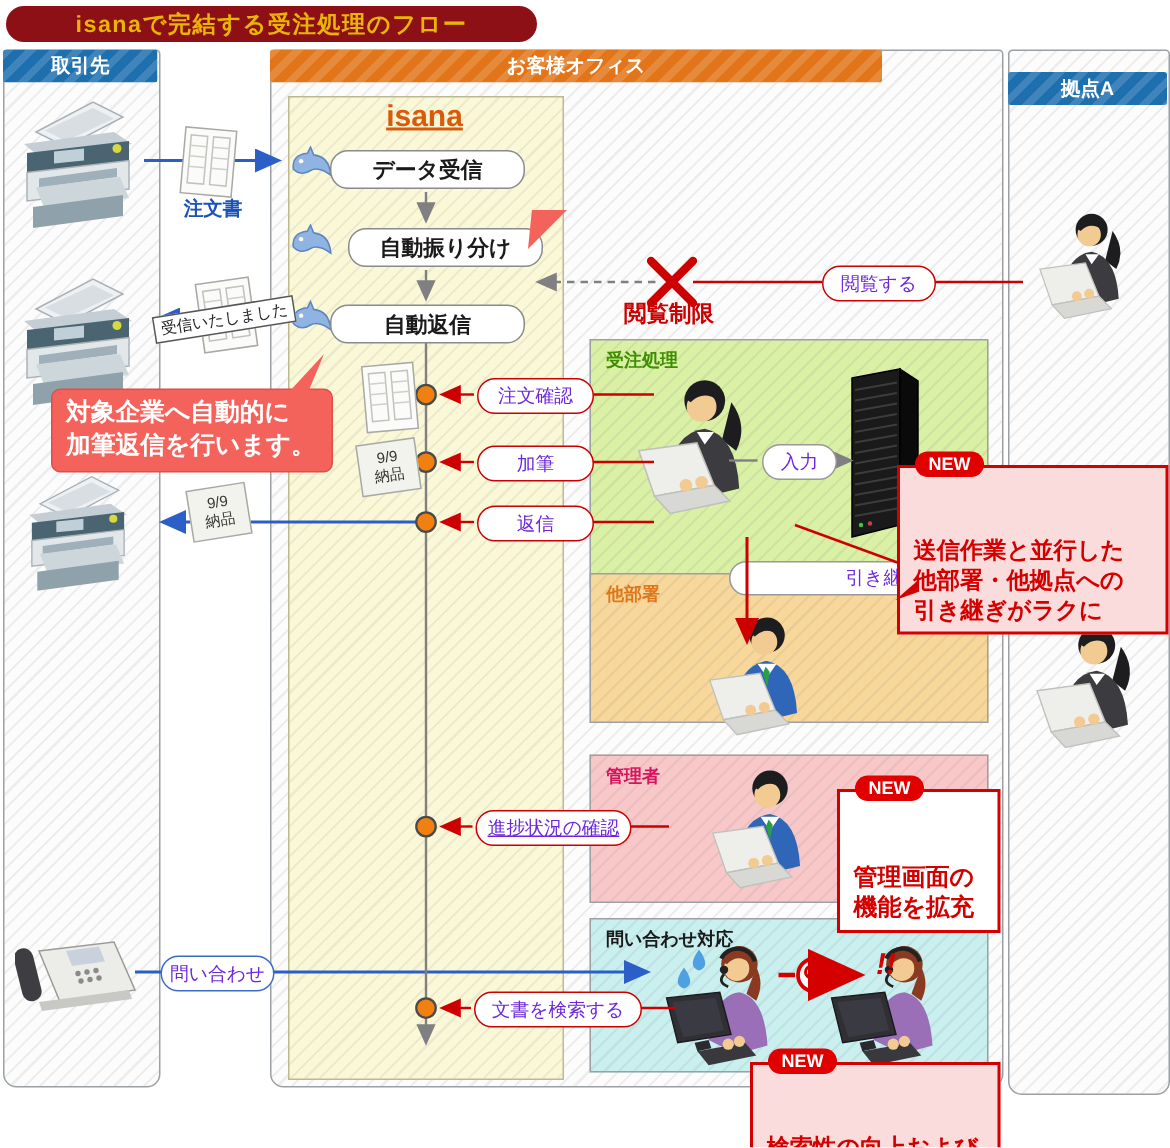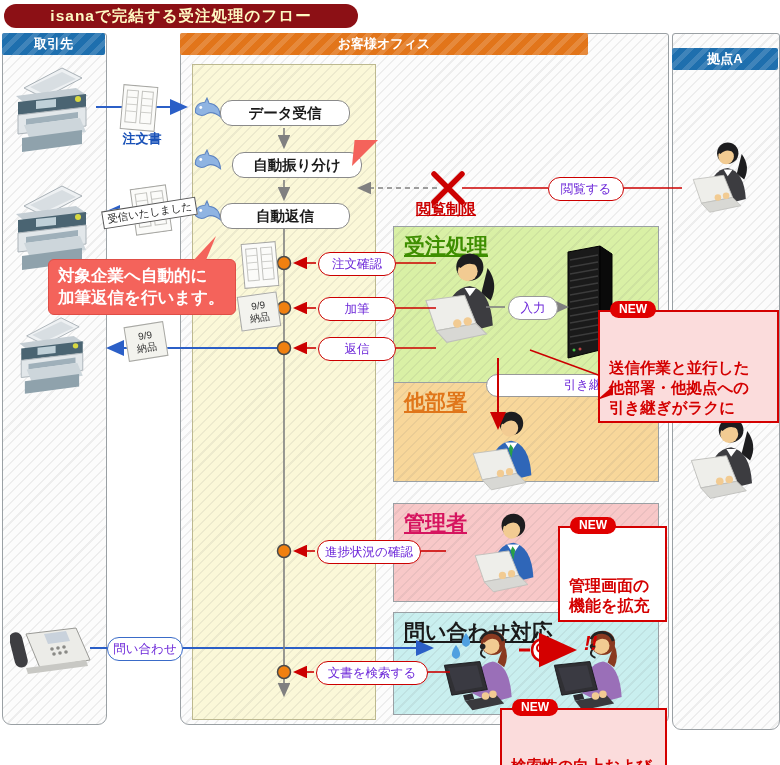--- a/index.html
+++ b/index.html
@@ -3,38 +3,38 @@
 <meta charset="utf-8">
 <style>
   html,body{margin:0;padding:0;background:#fff;}
   .canvas{position:relative;width:780px;height:765px;background:#fff;overflow:hidden;
           font-family:"Liberation Sans","DejaVu Sans",sans-serif;color:#1a1a1a;}
   .abs{position:absolute;}
   
   .hatch{background-image:repeating-linear-gradient(135deg,rgba(110,110,110,.10) 0 1.5px,transparent 1.5px 7px);}
   .hstripe{background-image:repeating-linear-gradient(135deg,rgba(255,255,255,.15) 0 5px,transparent 5px 11px);}
   
-  .title-pill{left:4px;top:4px;width:354px;height:24px;background:#8C1015;color:#fef9c3;
+  .title-pill{left:4px;top:4px;width:354px;height:24px;background:#8C1015;color:#eab308;
     font-weight:bold;font-size:15.5px;border-radius:13px;display:flex;align-items:center;
     justify-content:center;letter-spacing:1px;z-index:3;}
   
   .col-body{background-color:#FCFCFC;border:1px solid #9aa0a4;border-radius:3px 3px 9px 9px;z-index:1;}
   .col-header{color:#fff;font-weight:bold;font-size:13px;display:flex;align-items:center;
     justify-content:center;border-radius:2px;z-index:2;}
   .ch-blue{background-color:#1E6FAE;}
   .ch-orange{background-color:#E2751A;}
   
   .ypanel{background-color:#FBF8D8;border:1px solid #BDB98F;z-index:2;}
   .isana-title{left:192px;top:67px;width:182px;text-align:center;font-size:20px;font-weight:bold;
     color:#D95B0A;text-decoration:underline;z-index:3;}
   .fbox{background:#fff;border:1.5px solid #8a8a8a;border-radius:12px;display:flex;align-items:center;
     justify-content:center;font-size:14.5px;font-weight:600;color:#1a1a1a;z-index:5;}
   
   .panel{border:1px solid #9aa0a4;z-index:2;}
-  .ptitle{position:absolute;top:5px;left:10px;font-size:21px;font-weight:bold;text-decoration:underline;}
+  .ptitle{position:absolute;top:5px;left:10px;font-size:12px;font-weight:bold;}
   .p-order{background-color:#D9F0A5;} .p-order .ptitle{color:#3E8E00;}
   .p-dept{background-color:#F8D79A;}  .p-dept .ptitle{color:#E0761A;}
   .p-mgr{background-color:#F8C8C8;}   .p-mgr .ptitle{color:#D6145F;}
   .p-inq{background-color:#C9EFEF;}   .p-inq .ptitle{color:#1a1a1a;}
   
   .tag{background:#fff;border:1.5px solid #CC0000;border-radius:12px;display:flex;align-items:center;
     justify-content:center;font-size:12.5px;color:#6d28d9;z-index:5;}
   .tag-blue{border-color:#3A6BC8;}
   .tag-gray{border-color:#999;}
   
@@ -156,20 +156,21 @@
 
   <div class="abs col-body hatch" style="left:2px;top:33px;width:103px;height:690px;"></div>
   <div class="abs col-body hatch" style="left:180px;top:33px;width:487px;height:690px;"></div>
   <div class="abs col-body hatch" style="left:672px;top:33px;width:106px;height:695px;"></div>
 
   <div class="abs col-header ch-blue hstripe" style="left:2px;top:33px;width:103px;height:22px;">取引先</div>
   <div class="abs col-header ch-orange hstripe" style="left:180px;top:33px;width:408px;height:22px;">お客様オフィス</div>
   <div class="abs col-header ch-blue hstripe" style="left:672px;top:48px;width:106px;height:22px;">拠点A</div>
 
   <div class="abs ypanel hatch" style="left:192px;top:64px;width:182px;height:654px;"></div>
+  <div class="abs isana-title">isana</div>
 
   <svg class="abs icon" style="left:191px;top:97px;width:32px;height:25px;">
       <use href="#sym-whale"></use>
     </svg>
   <div class="abs fbox" style="left:220px;top:100px;width:128px;height:24px;">データ受信</div>
   <svg class="abs icon" style="left:191px;top:149px;width:32px;height:25px;">
       <use href="#sym-whale"></use>
     </svg>
   <div class="abs fbox" style="left:232px;top:152px;width:128px;height:24px;">自動振り分け</div>
   <svg class="abs icon" style="left:191px;top:200px;width:32px;height:25px;">
@@ -291,25 +292,25 @@
       <path d="M456 645 C451 652 450 657 456 659 C462 657 461 652 456 645 Z"></path>
     </g>
   </svg>
 
   <div class="abs tag" style="left:318px;top:252px;width:76px;height:22px;">注文確認</div>
   <div class="abs tag" style="left:318px;top:297px;width:76px;height:22px;">加筆</div>
   <div class="abs tag" style="left:318px;top:337px;width:76px;height:22px;">返信</div>
   <div class="abs tag tag-gray" style="left:508px;top:296px;width:48px;height:22px;">入力</div>
   <div class="abs tag tag-gray" style="left:486px;top:374px;width:204px;height:21px;">引き継ぎ</div>
   <div class="abs tag" style="left:548px;top:177px;width:74px;height:22px;">閲覧する</div>
-  <div class="abs tag" style="left:317px;top:540px;width:102px;height:22px;">進捗状況の確認</div>
+  <div class="abs tag" style="left:317px;top:540px;width:102px;height:22px;text-decoration:underline;">進捗状況の確認</div>
   <div class="abs tag tag-blue" style="left:107px;top:637px;width:74px;height:22px;">問い合わせ</div>
   <div class="abs tag" style="left:316px;top:661px;width:110px;height:22px;">文書を検索する</div>
 
-  <div class="abs txt-restrict" style="left:416px;top:200px;text-decoration:underline;">閲覧制限</div>
+  <div class="abs txt-restrict" style="left:416px;top:200px;">閲覧制限</div>
   <div class="abs txt-order" style="left:118px;top:130px;width:48px;">注文書</div>
   <div class="abs txt-exclaim" style="left:584px;top:632px;">!!</div>
 
   <svg class="abs icon" style="left:121px;top:85px;width:36px;height:46px;transform:rotate(5deg);z-index:5;">
       <use href="#sym-doc"></use>
     </svg>
   <svg class="abs icon" style="left:132px;top:186px;width:38px;height:48px;transform:rotate(-8deg);z-index:5;">
       <use href="#sym-doc"></use>
     </svg>
   <div class="abs stamp" style="left:102px;top:204px;transform:rotate(-9deg);">受信いたしました</div>
@@ -325,21 +326,21 @@
     <defs>
       <marker id="ar2" markerWidth="9" markerHeight="8" refX="7" refY="4" orient="auto">
           <path d="M0 0 L9 4 L0 8 Z" fill="#CC0000"></path>
         </marker>
     </defs>
     <line x1="498" y1="358" x2="498" y2="426" stroke="#CC0000" stroke-width="2" marker-end="url(#ar2)"></line>
     <line x1="530" y1="350" x2="672" y2="402" stroke="#CC0000" stroke-width="1.6" marker-end="url(#ar2)"></line>
   </svg>
 
   <div class="abs btail" style="left:352px;top:140px;width:26px;height:26px;clip-path:polygon(0 100%,10% 0,100% 0);"></div>
-  <div class="abs balloon" style="left:48px;top:259px;width:168px;">対象企業へ自動的に
+  <div class="abs balloon" style="left:34px;top:259px;width:168px;">対象企業へ自動的に
 加筆返信を行います。</div>
   <div class="abs btail" style="left:192px;top:236px;width:24px;height:26px;clip-path:polygon(0 100%,100% 0,55% 100%);"></div>
 
   <div class="abs note" style="left:598px;top:310px;width:160px;">
     <span class="nbadge">NEW</span>
     <span>送信作業と並行した
 他部署・他拠点への
 引き継ぎがラクに</span>
   </div>
   <div class="abs ntail" style="left:597px;top:386px;width:16px;height:14px;clip-path:polygon(0 100%,100% 0,100% 60%);"></div>

